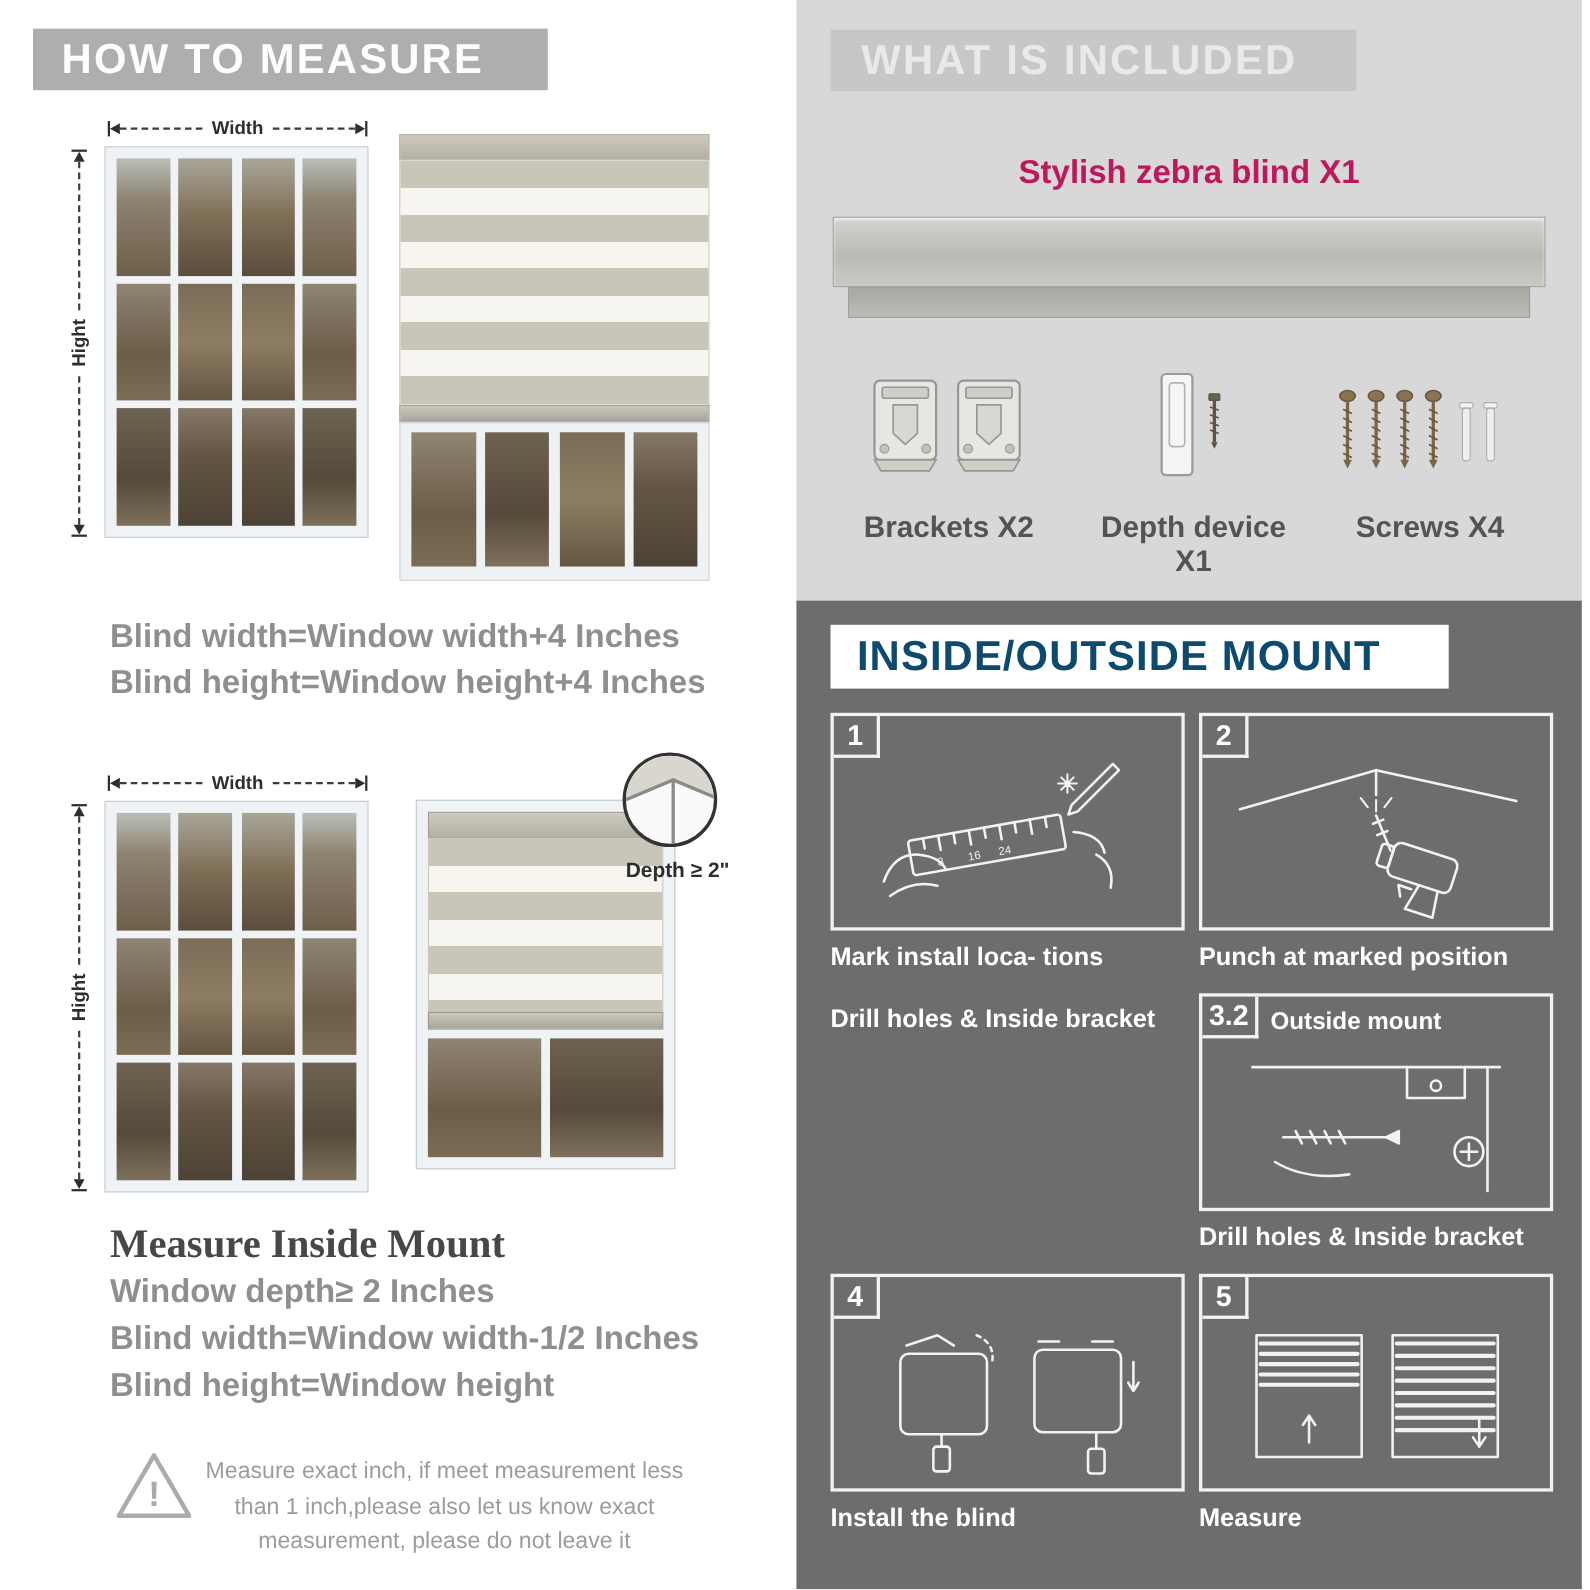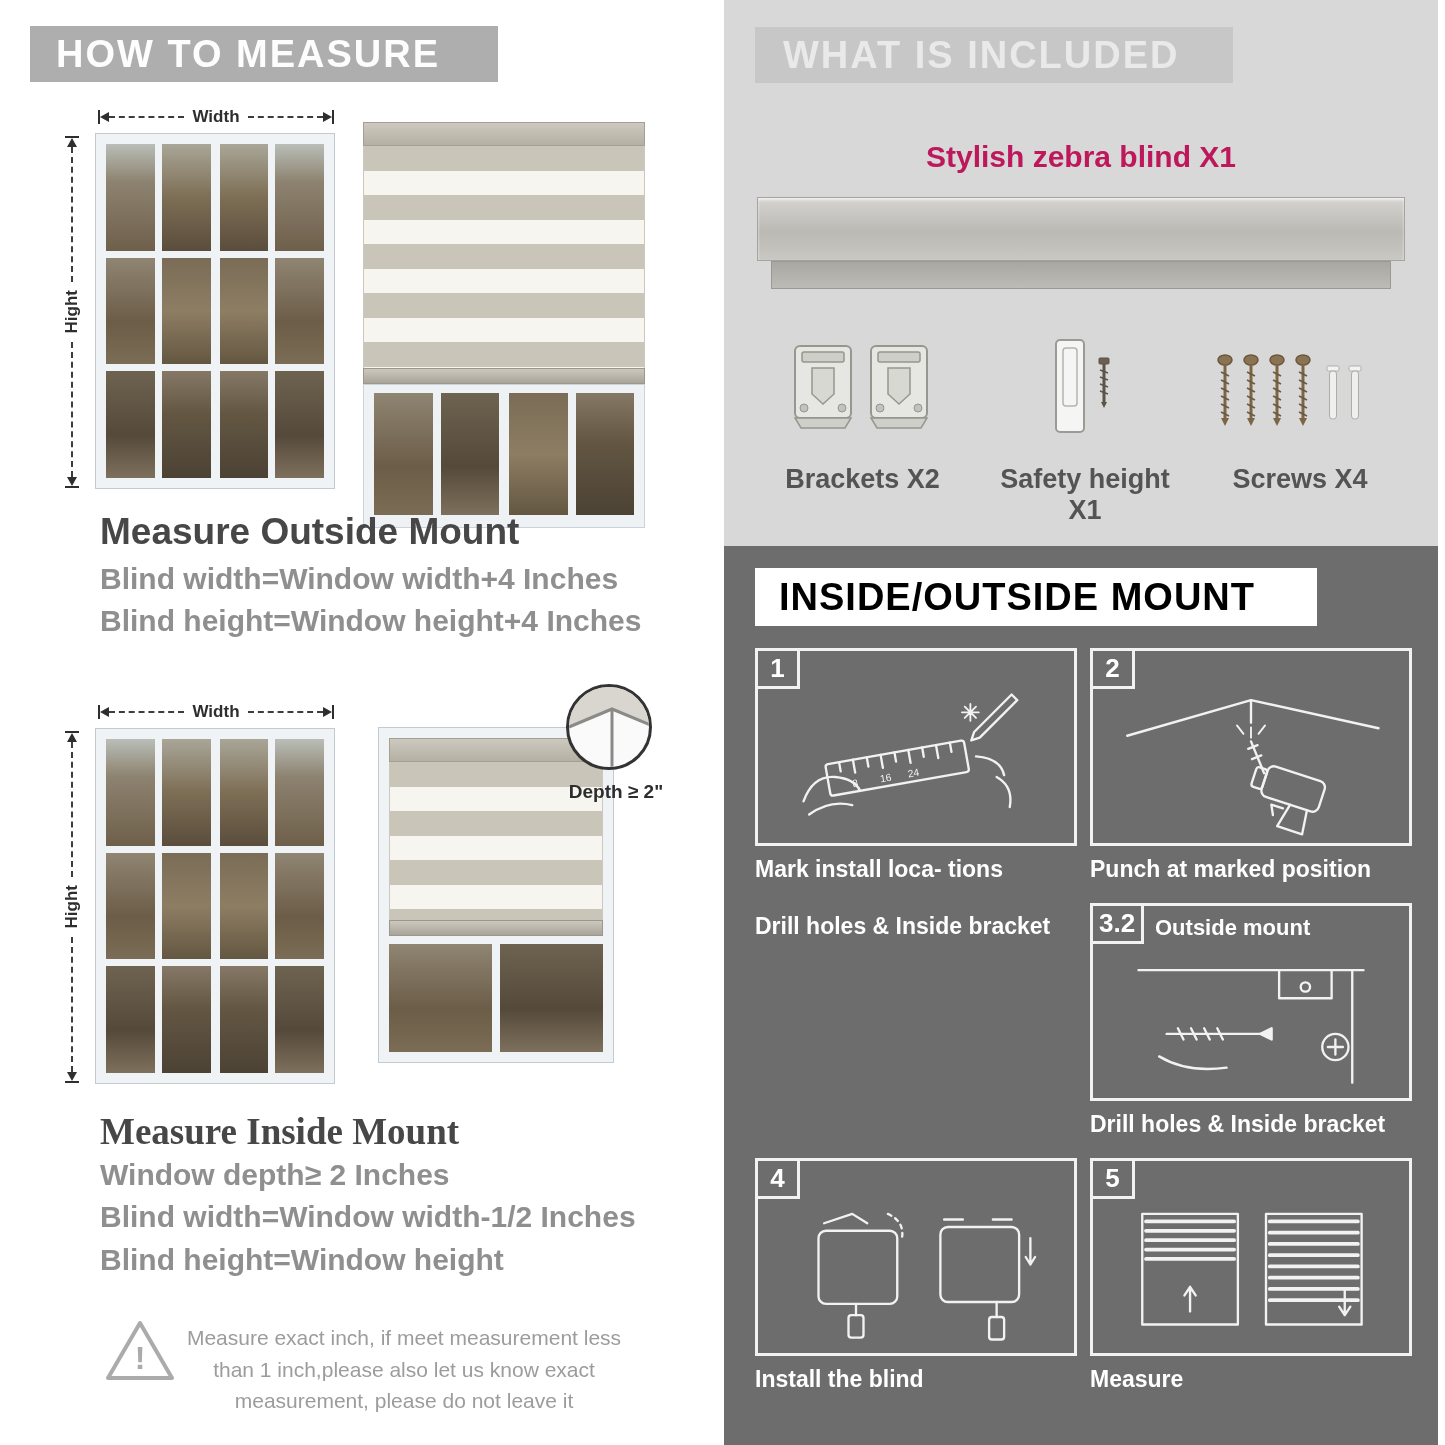--- a/index.html
+++ b/index.html
@@ -6,21 +6,21 @@
   .canvas{position:relative;width:1445px;height:1445px;background:#fff;overflow:hidden;
           font-family:"Liberation Sans","DejaVu Sans",sans-serif;}
   .abs{position:absolute;box-sizing:border-box;}
 
   
   .banner{display:flex;align-items:center;font-weight:bold;letter-spacing:2px;}
   .banner-left{left:30px;top:26px;width:468px;height:56px;background:#aeaeae;color:#fdfdfd;
                font-size:38px;padding-left:26px;}
   .banner-included{left:755px;top:27px;width:478px;height:56px;background:#c7c7c7;color:#e9e9e9;
                font-size:38px;padding-left:28px;}
-  .banner-mount{left:755px;top:568px;width:562px;height:58px;background:#ffffff;color:#000000;
+  .banner-mount{left:755px;top:568px;width:562px;height:58px;background:#ffffff;color:#0c4a6e;
                font-size:38px;padding-left:24px;letter-spacing:1px;}
 
   
   .h-title{font-size:37px;font-weight:bold;color:#474747;}
   .formula{font-size:30px;font-weight:bold;color:#8f8f8f;}
   .warn-text{font-size:21px;color:#9c9c9c;line-height:1.5;text-align:center;}
 
   
   .measure-h{position:absolute;display:flex;align-items:center;height:18px;}
   .mline{flex:1;border-top:2px dashed #3c3c3c;height:0;}
@@ -145,21 +145,20 @@
           <div class="pane g3"></div>
           <div class="pane g5"></div>
         </div>
       <div class="bw-sash">
           <div class="pane g4"></div>
           <div class="pane g6"></div>
         </div>
     </div>
   </div>
 
-  <div class="abs h-title" style="left:100px;top:511px;">Measure Outside Mount</div>
   <div class="abs formula" style="left:100px;top:562px;">Blind width=Window width+4 Inches</div>
   <div class="abs formula" style="left:100px;top:604px;">Blind height=Window height+4 Inches</div>
 
   <div class="measure-h" style="left:98px;top:703px;width:236px;">
     <span class="tickv"></span>
     <span class="ah ah-l"></span>
     <span class="mline"></span>
     <span class="mlabel">Width</span>
     <span class="mline"></span>
     <span class="ah ah-r"></span>
@@ -289,21 +288,21 @@
       <use href="#scr" x="2" y="10"></use>
       <use href="#scr" x="28" y="10"></use>
       <use href="#scr" x="54" y="10"></use>
       <use href="#scr" x="80" y="10"></use>
       <use href="#anch" x="112" y="22"></use>
       <use href="#anch" x="134" y="22"></use>
     </svg>
   </div>
 
   <div class="abs item-label" style="left:780px;top:464px;width:165px;">Brackets X2</div>
-  <div class="abs item-label" style="left:985px;top:464px;width:200px;">Safety height X1</div>
+  <div class="abs item-label" style="left:985px;top:464px;width:200px;">Depth device X1</div>
   <div class="abs item-label" style="left:1225px;top:464px;width:150px;">Screws X4</div>
 
   <div class="abs right-bottom"></div>
   <div class="abs banner banner-mount">
     <span>INSIDE/OUTSIDE MOUNT</span>
   </div>
 
   <div class="step-wrap" style="left:755px;top:648px;">
     <div class="step-box">
       <div class="step-num">1</div>

